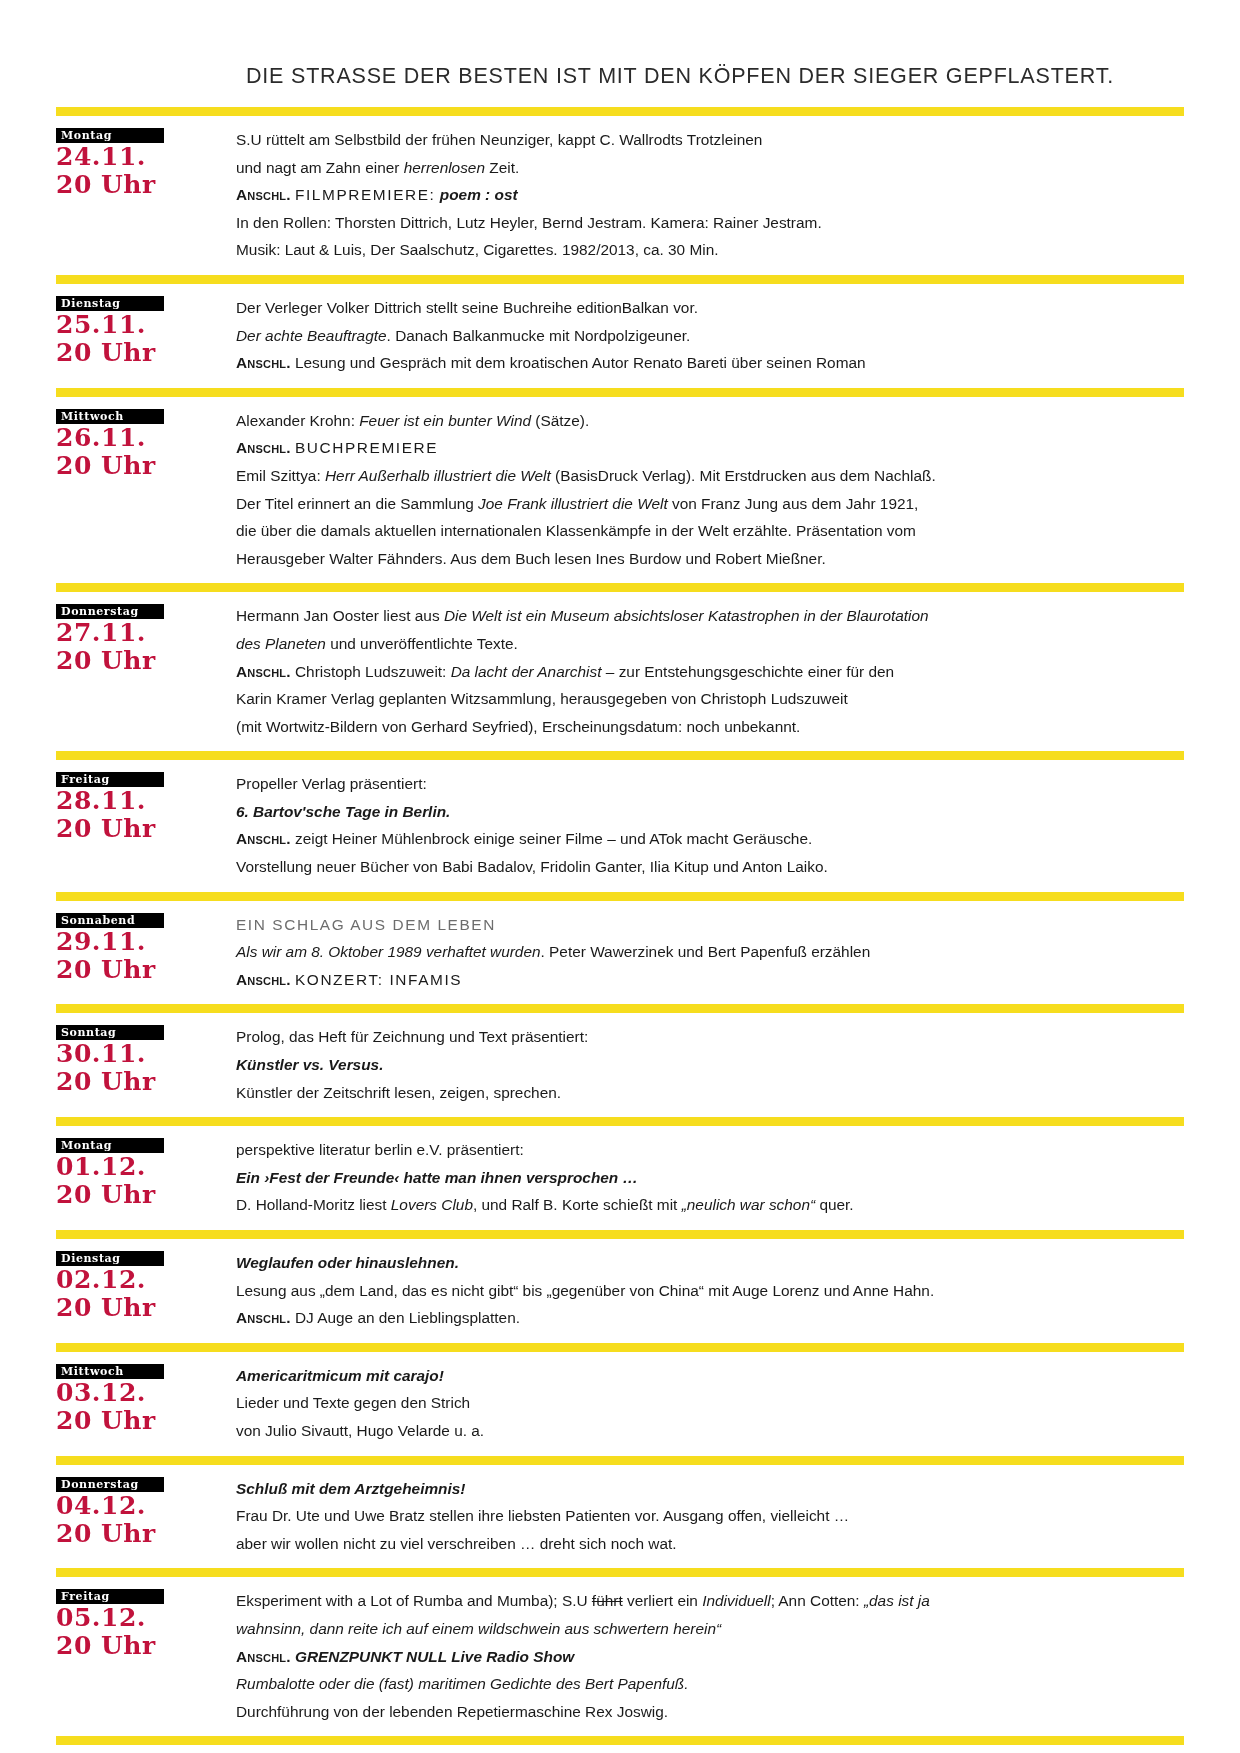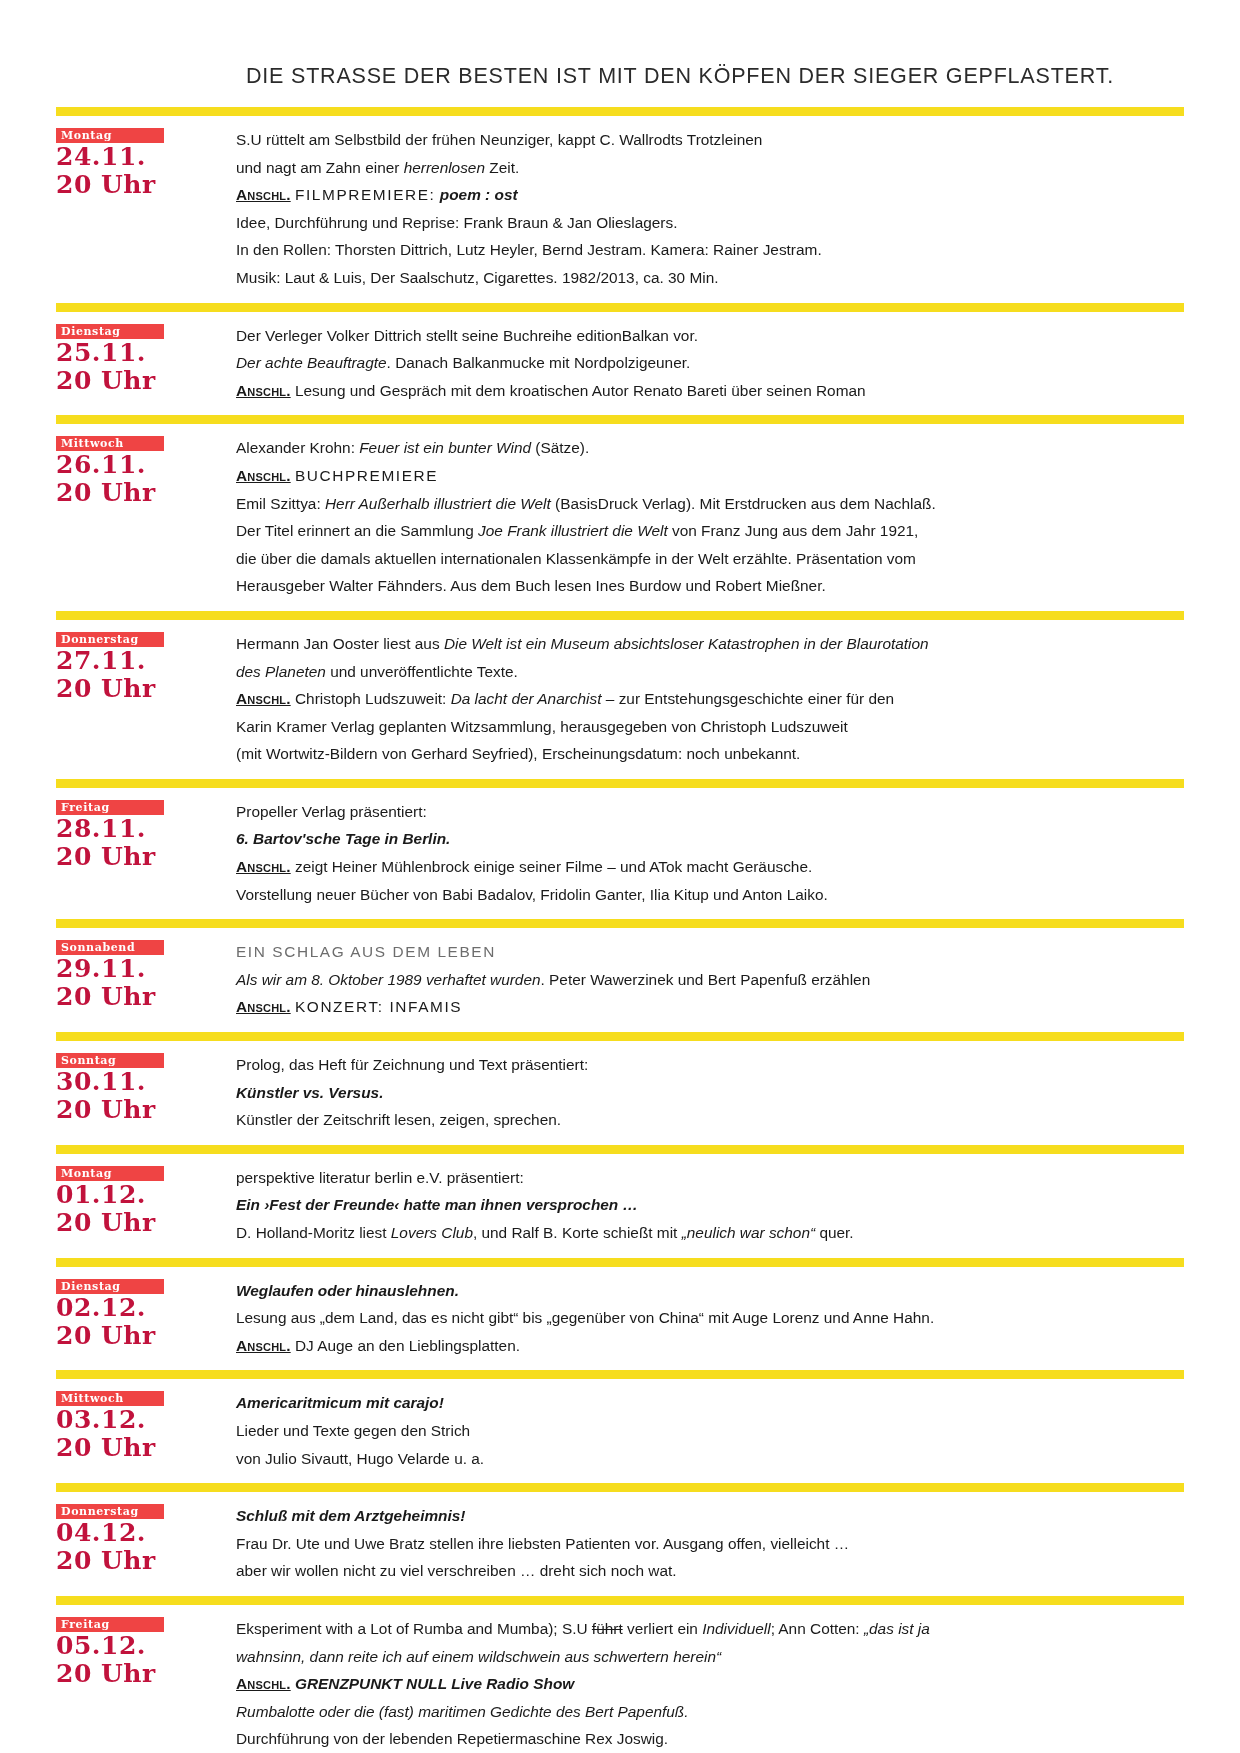--- a/index.html
+++ b/index.html
@@ -40,21 +40,21 @@
     align-items: flex-start;
     padding: 7px 0 9px 0;
   }
   .daycol {
     width: 176px;
     flex: 0 0 176px;
     padding-top: 2px;
   }
   .daytag {
     display: inline-block;
-    background: #ef4444;
+    background: #000000;
     color: #ffffff;
     font-family: "DejaVu Serif", serif;
     font-size: 11px;
     font-weight: bold;
     letter-spacing: 0.6px;
     padding: 1px 5px 1px 5px;
     width: 108px;
     box-sizing: border-box;
     line-height: 13px;
   }
@@ -75,21 +75,21 @@
   }
   .bodycol p {
     margin: 4px;
   }
   .it { font-style: italic; }
   .bi { font-weight: bold; font-style: italic; }
   .sc {
     font-variant: small-caps;
     letter-spacing: 0.2px;
   }
-  .anschl { font-weight: bold; text-decoration: underline; }
+  .anschl { font-weight: bold; }
   .spaced { letter-spacing: 1.6px; }
   .grey { color: #6d6d6d; }
   .strike { text-decoration: line-through; }
   .footer {
     display: flex;
     align-items: flex-end;
     padding-top: 8px;
   }
   .footer .bodycol {
     font-size: 12px;
@@ -107,21 +107,20 @@
   <div class="entry">
     <div class="daycol">
       <div class="daytag">Montag</div>
       <div class="date">24.11.</div>
       <div class="time">20 Uhr</div>
     </div>
     <div class="bodycol">
       <p>S.U rüttelt am Selbstbild der frühen Neunziger, kappt C. Wallrodts Trotzleinen</p>
       <p>und nagt am Zahn einer <span class="it">herrenlosen</span> Zeit.</p>
       <p><span class="sc anschl">Anschl.</span> <span class="spaced">FILMPREMIERE:</span> <span class="bi">poem : ost</span></p>
-      <p>Idee, Durchführung und Reprise: Frank Braun &amp; Jan Olieslagers.</p>
       <p>In den Rollen: Thorsten Dittrich, Lutz Heyler, Bernd Jestram. Kamera: Rainer Jestram.</p>
       <p>Musik: Laut &amp; Luis, Der Saalschutz, Cigarettes. 1982/2013, ca. 30 Min.</p>
     </div>
   </div>
 
   <div class="yellow-bar"></div>
   <div class="entry">
     <div class="daycol">
       <div class="daytag">Dienstag</div>
       <div class="date">25.11.</div>

